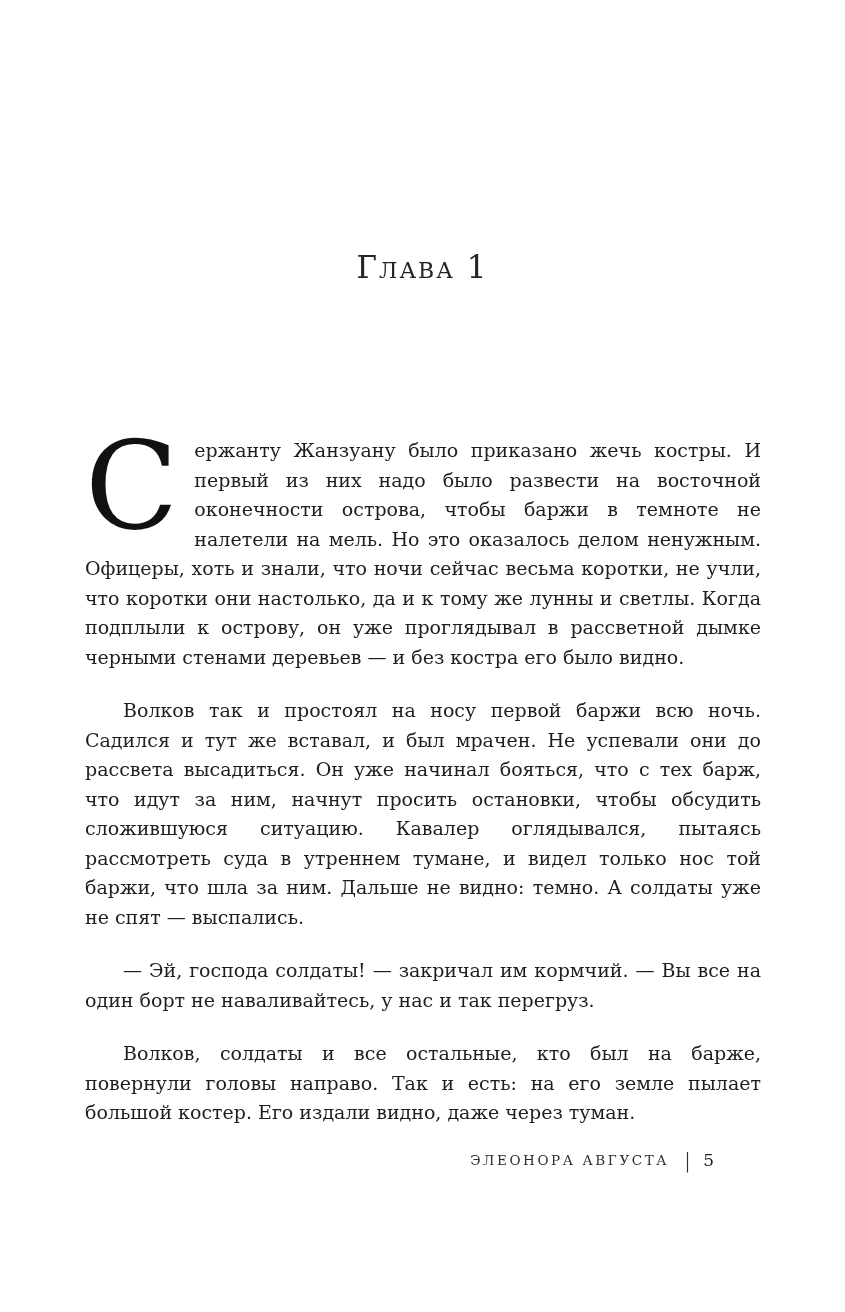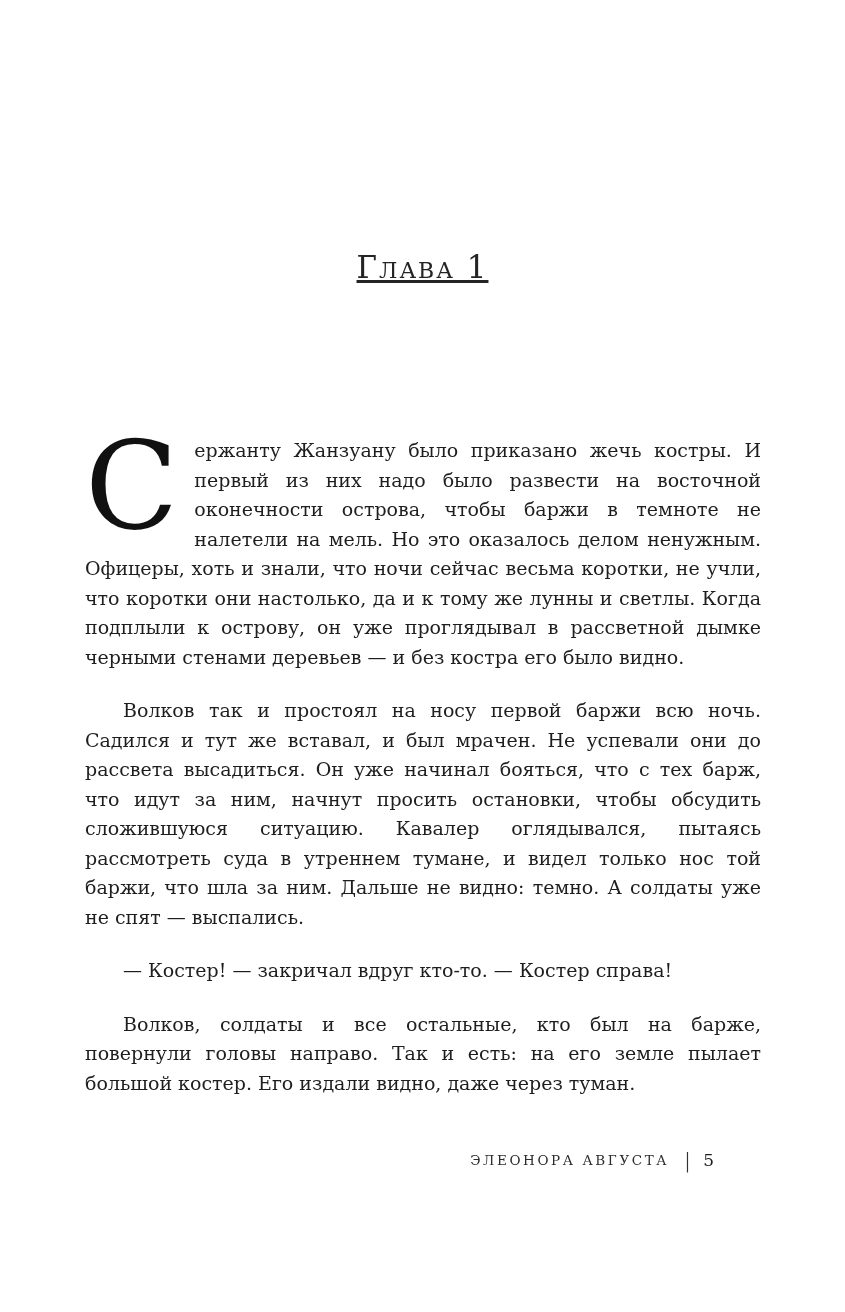--- a/index.html
+++ b/index.html
@@ -23,21 +23,20 @@
   .chapter-title {
     margin: 0;
     padding-top: 250px;
     text-align: center;
     font-size: 31px;
     line-height: 1.1;
     font-weight: normal;
     font-variant: small-caps;
     letter-spacing: 2px;
     color: #242424;
-    text-decoration: underline;
   }
   .text-block {
     margin: 152px 85px 0 85px;
     width: 676px;
     font-size: 19px;
     line-height: 29.5px;
     text-align: justify;
   }
   .text-block p {
     margin: 0;
@@ -90,23 +89,23 @@
 <div class="page">
 
   <h1 class="chapter-title">Глава 1</h1>
 
   <div class="text-block">
 
     <p class="first-paragraph"><span class="dropcap">С</span><span>ержанту Жанзуану было приказано жечь костры. И первый из них надо было развести на восточной оконечности острова, чтобы баржи в темноте не налетели на мель. Но это оказалось делом ненужным. Офицеры, хоть и знали, что ночи сейчас весьма коротки, не учли, что коротки они настолько, да и к тому же лунны и светлы. Когда подплыли к острову, он уже проглядывал в рассветной дымке черными стенами деревьев — и без костра его было видно.</span></p>
 
     <p class="indent">Волков так и простоял на носу первой баржи всю ночь. Садился и тут же вставал, и был мрачен. Не успевали они до рассвета высадиться. Он уже начинал бояться, что с тех барж, что идут за ним, начнут просить остановки, чтобы обсудить сложившуюся ситуацию. Кавалер оглядывался, пытаясь рассмотреть суда в утреннем тумане, и видел только нос той баржи, что шла за ним. Дальше не видно: темно. А солдаты уже не спят — выспались.</p>
 
+    <p class="indent">— Эй, господа солдаты! — закричал им кормчий. — Вы все на один борт не наваливайтесь, у нас и так перегруз.</p>
 
 
-    <p class="indent">— Костер! — закричал вдруг кто-то. — Костер справа!</p>
 
     <p class="indent">Волков, солдаты и все остальные, кто был на барже, повернули головы направо. Так и есть: на его земле пылает большой костер. Его издали видно, даже через туман.</p>
 
   </div>
 
   <div class="page-footer">
     <span class="running-title">ЭЛЕОНОРА АВГУСТА</span><span class="footer-divider">|</span><span class="page-number">5</span>
   </div>
 
 </div>

